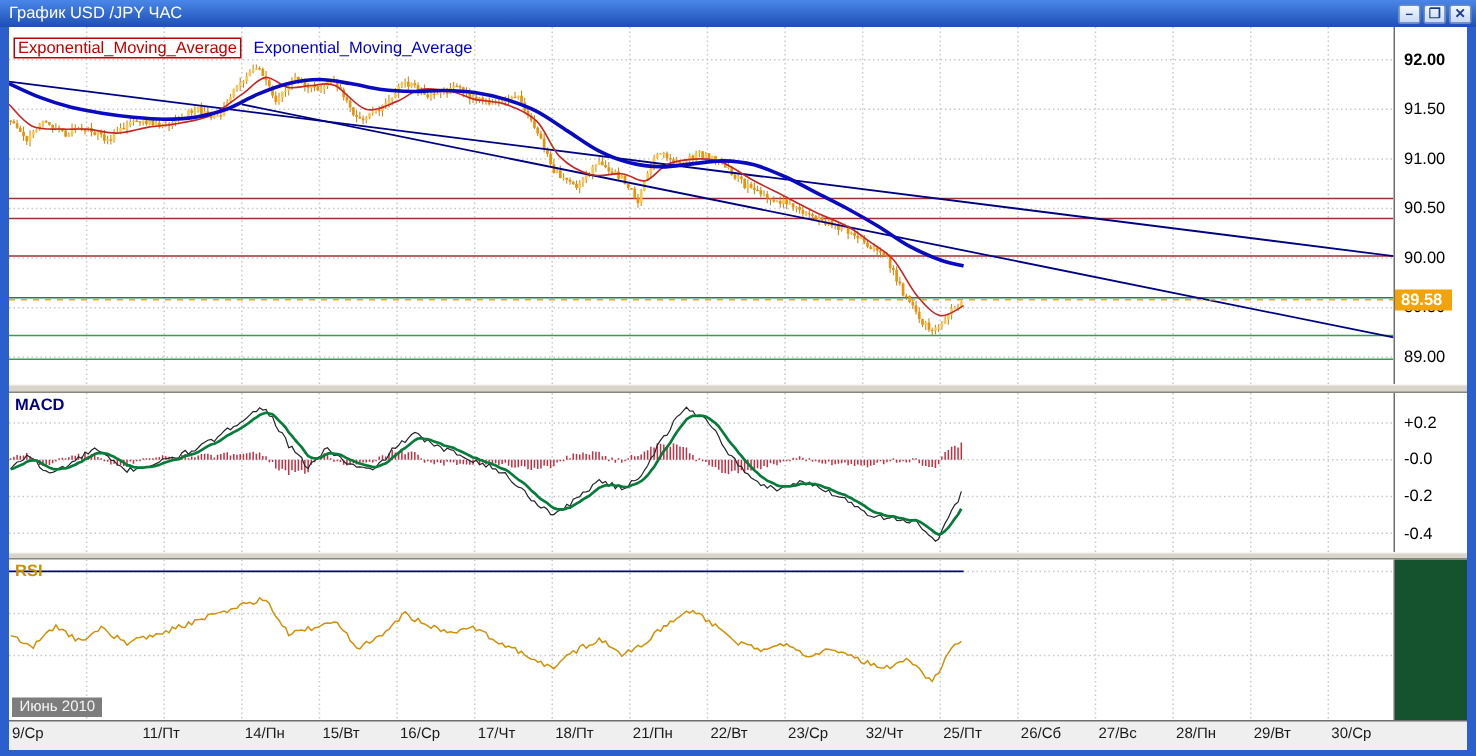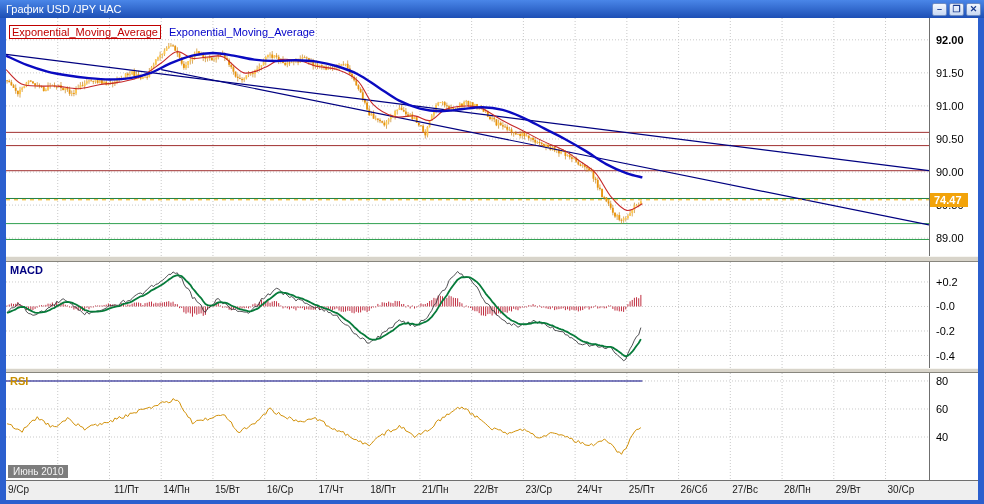--- a/index.html
+++ b/index.html
@@ -695,21 +695,21 @@
             <path d="M0 51.56666666666682C2.5868834080717487 53.99074074074088,9.485239162929744 63.35648148148158,15.521300448430491 66.11111111111121C21.557361733931238 68.86574074074085,30.180306427503734 67.76388888888906,36.21636771300448 68.09444444444462C42.25242899850523 68.42500000000018,45.70160687593423 67.65370370370397,51.737668161434975 68.09444444444462C57.77372944693572 68.53518518518527,65.53437967115096 70.95925925925886,72.43273542600896 70.73888888888854C79.33109118086696 70.51851851851822,86.22944693572495 67.87407407407446,93.12780269058295 66.77222222222267C100.02615844544096 65.67037037037088,106.92451420029896 65.45000000000007,113.82286995515696 64.1277777777778C120.72122571001496 62.80555555555552,127.61958146487297 62.03425925925946,134.51793721973095 58.83888888888902C141.41629297458894 55.643518518518576,149.17694319880417 49.14259259259213,155.21300448430492 44.95555555555514C161.24906576980567 40.76851851851814,165.56053811659189 34.48796296296327,170.7343049327354 33.71666666666705C175.9080717488789 32.94537037037083,181.0818385650224 39.44629629629634,186.2556053811659 40.327777777777804C191.42937219730942 41.20925925925927,196.6031390134529 39.22592592592616,201.7769058295964 39.00555555555584C206.95067264573987 38.78518518518551,211.26214499252615 36.36111111111144,217.2982062780269 39.00555555555584C223.33426756352765 41.65000000000023,231.09491778774287 53.10925925925927,237.99327354260086 54.8722222222222C244.89162929745885 56.63518518518513,252.65227952167413 51.78703703703715,258.6883408071749 49.583333333333414C264.72440209267563 47.379629629629676,268.1735799701046 42.75185185185171,274.20964125560533 41.649999999999764C280.2457025411061 40.54814814814782,288.86864723467863 41.87037037036978,294.9047085201794 42.972222222221724C300.94076980568013 44.07407407407367,304.3899476831091 46.82870370370393,310.42600896860984 48.26111111111145C316.4620702541106 49.693518518518964,324.22272047832587 49.14259259259275,331.1210762331839 51.56666666666682C338.0194319880419 53.99074074074089,345.78008221225707 56.96574074074101,351.8161434977578 62.80555555555585C357.85220478325857 68.64537037037069,361.3013826606876 80.65555555555592,367.33744394618833 86.60555555555584C373.3735052316891 92.55555555555576,381.1341554559043 96.6324074074072,388.0325112107623 98.50555555555538C394.93086696562034 100.37870370370355,402.69151718983557 97.18333333333372,408.7275784753363 97.84444444444486C414.76363976083707 98.505555555556,419.0751121076233 103.57407407407415,424.24887892376677 102.4722222222222C429.42264573991025 101.37037037037025,433.7341180866965 93.65740740740725,439.7701793721973 91.23333333333318C445.806240657698 88.80925925925911,454.4291853512705 88.0379629629629,460.46524663677127 87.9277777777778C466.501307922272 87.81759259259272,469.95048579970097 88.1481481481486,475.9865470852017 90.57222222222266C482.02260837070247 92.99629629629673,489.7832585949177 98.72592592592602,496.6816143497757 102.4722222222222C503.57997010463373 106.21851851851838,510.47832585949175 109.52407407407375,517.3766816143498 113.04999999999977C524.2750373692078 116.57592592592579,531.1733931240658 120.32222222222258,538.0717488789238 123.62777777777826C544.9701046337818 126.93333333333395,552.730754857997 129.57777777777835,558.7668161434977 132.8833333333339C564.8028774289985 136.18888888888944,569.1143497757847 139.71481481481527,574.2881165919282 143.46111111111145C579.4618834080717 147.20740740740763,584.6356502242153 149.41111111111104,589.8094170403588 155.36111111111097C594.9831838565023 161.3111111111109,600.1569506726457 172.9907407407406,605.3307174887892 179.16111111111098C610.5044843049327 185.33148148148138,615.6782511210762 191.28148148148148,620.8520179372197 192.3833333333334C626.0257847533632 193.48518518518534,633.7864349775784 186.87407407407446,636.3733183856502 185.77222222222267" fill="none" stroke="#C62828" stroke-width="1.1"></path>
             <path d="M0 37.68333333333294C3.449177877428999 39.22592592592554,13.796711509715994 44.294444444444,20.695067264573993 46.93888888888855C27.59342301943199 49.5833333333331,34.49177877428999 51.787037037037145,41.390134529147986 53.55000000000023C48.28849028400598 55.31296296296332,55.18684603886397 56.414814814815266,62.085201793721964 57.51666666666706C68.98355754857997 58.61851851851885,75.88191330343797 59.49999999999999,82.78026905829597 60.161111111110976C89.67862481315397 60.82222222222196,96.57698056801196 61.48333333333294,103.47533632286995 61.48333333333294C110.37369207772794 61.48333333333294,117.27204783258594 61.26296296296277,124.17040358744393 60.161111111110976C131.06875934230192 59.059259259259186,137.96711509715993 57.40648148148151,144.86547085201792 54.8722222222222C151.7638266068759 52.33796296296289,158.66218236173395 47.820370370370014,165.56053811659194 44.95555555555514C172.45889387144993 42.09074074074026,179.35724962630792 39.336111111110625,186.2556053811659 37.68333333333294C193.1539611360239 36.03055555555525,200.0523168908819 35.03888888888902,206.9506726457399 35.03888888888902C213.8490284005979 35.03888888888902,220.74738415545593 36.58148148148115,227.64573991031392 37.68333333333294C234.5440956651719 38.78518518518473,241.44245142002987 40.7685185185183,248.34080717488786 41.649999999999764C255.23916292974585 42.53148148148123,262.1375186846039 42.86203703703648,269.0358744394619 42.972222222221724C275.9342301943199 43.08240740740697,282.8325859491779 42.20092592592597,289.73094170403584 42.31111111111122C296.6292974588938 42.42129629629646,303.5276532137518 42.641666666666474,310.42600896860984 43.63333333333318C317.32436472346785 44.62499999999988,324.22272047832587 46.16759259259295,331.1210762331839 48.26111111111145C338.0194319880419 50.35462962962994,344.9177877428998 52.668518518518304,351.8161434977578 56.19444444444416C358.71449925261584 59.72037037037001,365.6128550074738 65.00925925925911,372.5112107623318 69.41666666666659C379.40956651718983 73.82407407407406,386.3079222720478 79.112962962963,393.2062780269058 82.63888888888901C400.1046337817638 86.16481481481503,407.0029895366218 88.80925925925973,413.9013452914798 90.57222222222266C420.7997010463378 92.3351851851856,427.6980568011958 93.1064814814815,434.5964125560538 93.21666666666658C441.4947683109118 93.32685185185167,448.3931240657698 91.89444444444432,455.29147982062784 91.23333333333318C462.18983557548586 90.57222222222204,469.08819133034376 89.13981481481451,475.9865470852017 89.24999999999976C482.8849028400597 89.360185185185,489.7832585949177 90.13148148148154,496.6816143497757 91.89444444444463C503.57997010463373 93.65740740740772,510.47832585949175 96.74259259259307,517.3766816143498 99.82777777777827C524.2750373692078 102.91296296296346,531.1733931240658 106.87962962962997,538.0717488789238 110.40555555555584C544.9701046337818 113.9314814814817,551.8684603886397 117.23703703703706,558.7668161434977 120.9833333333334C565.6651718983558 124.72962962962976,572.5635276532137 128.6962962962969,579.4618834080717 132.8833333333339C586.3602391629297 137.07037037037088,593.2585949177877 142.3592592592592,600.1569506726457 146.10555555555538C607.0553064275038 149.85185185185156,614.8159566517189 153.15740740740725,620.8520179372197 155.36111111111097C626.8880792227204 157.5648148148147,633.7864349775784 158.66666666666666,636.3733183856502 159.32777777777778" fill="none" stroke="#0A0AC0" stroke-width="2.4" stroke-linejoin="round"></path>
             <line x1="0" y1="181.80555555555583" x2="923" y2="181.80555555555583" stroke="#EDAE0B" stroke-width="1" stroke-dasharray="4,4"></line>
           </svg>
         <div class="ema-labels">
           <span class="ema-red">Exponential_Moving_Average</span>
           <span class="ema-blue">Exponential_Moving_Average</span>
         </div>
       </div>
       <div class="scale" id="scale-main">
-        <div class="price-badge" id="price-badge" style="top: 174.806px;">74.47</div>
+        <div class="price-badge" id="price-badge" style="top: 174.806px;">89.58</div>
       <div class="tick" style="top: 15.8167px; font-weight: bold;">92.00</div>
           <div class="tick" style="top: 48.8722px;">91.50</div>
           <div class="tick" style="top: 81.9278px;">91.00</div>
           <div class="tick" style="top: 114.983px;">90.50</div>
           <div class="tick" style="top: 148.039px;">90.00</div>
           <div class="tick" style="top: 181.094px;">89.50</div>
           <div class="tick" style="top: 214.15px;">89.00</div>
         </div>
     </div>
 
@@ -1076,42 +1076,37 @@
               <line x1="879.5403587443946" y1="0" x2="879.5403587443946" y2="107" stroke="#C9C9C9" stroke-width="1" stroke-dasharray="1,2"></line>
               <line x1="0" y1="7.982984293193721" x2="923" y2="7.982984293193721" stroke="#C9C9C9" stroke-width="1" stroke-dasharray="1,2"></line>
               <line x1="0" y1="35.9934554973822" x2="923" y2="35.9934554973822" stroke="#C9C9C9" stroke-width="1" stroke-dasharray="1,2"></line>
               <line x1="0" y1="64.00392670157068" x2="923" y2="64.00392670157068" stroke="#C9C9C9" stroke-width="1" stroke-dasharray="1,2"></line>
             </g>
             <line x1="0" y1="7.982984293193721" x2="636.3733183856502" y2="7.982984293193721" stroke="#000080" stroke-width="1.2"></line>
             <polyline points="1.077868086696562,50.76008823281438 3.233604260089686,51.31545341723167 5.38934043348281,51.70524106167232 7.545076606875934,55.13244567423945 9.700812780269057,56.07778808673605 11.85654895366218,56.04874652764459 14.012285127055305,57.33259108320225 16.16802130044843,59.25687575577754 18.323757473841553,54.61801535345399 20.479493647234676,54.05279469277816 22.635229820627803,51.56597475071858 24.790965994020926,48.91489071217795 26.946702167414053,47.10264293057126 29.102438340807172,47.44395242451083 31.258174514200295,43.702323389605034 33.41391068759342,46.995525916552 35.569646860986545,46.497428204518464 37.72538303437967,47.71511477879713 39.8811192077728,51.44213222469561 42.036855381165914,50.21938446856793 44.19259155455904,54.238655599279646 46.34832772795217,52.56491480265827 48.50406390134529,53.588811586150186 50.65980007473841,53.636316527030836 52.81553624813154,52.02403938044456 54.97127242152466,49.75565799442546 57.12700859491779,48.080752504601044 59.282744768310906,47.900756267262885 61.438480941704036,44.612317524651665 63.59421711509716,45.869544569847804 65.74995328849027,48.24592726712303 67.9056894618834,50.875295469973175 70.06142563527654,52.62217892463663 72.21716180866964,50.650393212075215 74.37289798206278,53.43538855386485 76.5286341554559,54.00592469711527 78.68437032884903,57.10014380335956 80.84010650224215,55.1510570050511 82.99584267563527,53.72471692991958 85.1515788490284,52.167354103888265 87.30731502242152,52.01528800765897 89.46305119581464,51.19297152268233 91.61878736920777,53.02818927096843 93.77452354260089,50.454494638772594 95.93025971599403,51.49806049062356 98.08599588938714,49.438886738998896 100.24173206278026,49.617791995589 102.3974682361734,49.659569345096266 104.55320440956652,47.48205723893588 106.70894058295964,48.84272164092045 108.86467675635275,45.05508248555436 111.02041292974589,46.19440337524316 113.17614910313901,43.52889726037058 115.33188527653212,45.117707374054454 117.48762144992526,45.28811200855 119.64335762331838,41.682982704413845 121.79909379671149,43.5455110953803 123.95482997010464,40.228268128913825 126.11056614349775,40.238367422249816 128.26630231689086,39.69676281939027 130.422038490284,40.04671507120989 132.57777466367713,36.85554250897364 134.73351083707024,36.197389709489364 136.88924701046338,36.32265884681816 139.0449831838565,35.76091433955108 141.20071935724962,35.07416990790833 143.35645553064276,34.30198931981284 145.51219170403587,35.437967230082506 147.66792787742898,33.10105420762732 149.82366405082212,32.5995305594764 151.97940022421523,32.48108751314692 154.13513639760836,29.90767397949956 156.2908725710015,28.772739301684744 158.4466087443946,29.316885776923243 160.60234491778772,28.505196467381655 162.75808109118086,29.80662095452228 164.913817264574,28.999682539329186 167.0695534379671,25.605511931930653 169.22528961136024,27.339804329323442 171.38102578475335,27.365087660507598 173.53676195814646,29.278919374641625 175.69249813153962,34.372981423549845 177.84823430493273,38.058750687495376 180.00397047832584,40.42961429448334 182.15970665171898,44.26549554033054 184.3154428251121,45.21497112722807 186.47117899850522,50.830504225075316 188.62691517189836,49.534456710363855 190.78265134529147,47.36614853852058 192.93838751868458,47.294543750049186 195.09412369207772,47.06350729264559 197.24985986547085,47.600757182321594 199.40559603886396,44.8206650718594 201.5613322122571,47.253552070372486 203.7170683856502,45.62785852495435 205.87280455904332,45.20395325398317 208.02854073243645,44.11176029190521 210.1842769058296,42.69398328845563 212.34001307922273,42.29555372420184 214.4957492526158,42.50225208037153 216.65148542600895,41.75807546892603 218.80722159940208,41.984629068340595 220.9629577727952,45.42414048541884 223.11869394618833,47.6691431029089 225.27443011958147,49.00006084430867 227.43016629297458,54.155484012422136 229.5859024663677,56.237721446136014 231.74163863976085,59.05268484136651 233.89737481315393,59.61745894335522 236.05311098654707,56.8331929948187 238.2088471599402,54.5770202746548 240.36458333333331,55.735835908926965 242.52031950672645,54.31987413235316 244.6760556801196,51.77496172963615 246.83179185351267,50.86184318487843 248.9875280269058,50.83960326519419 251.14326420029894,47.79054858425883 253.29900037369205,46.6931980624904 255.4547365470852,43.66819110422932 257.61047272047836,41.12213179819172 259.7662088938714,41.13154945956771 261.9219450672646,36.646957465509026 264.0776812406577,34.8607811115822 266.2334174140508,36.771718256000995 268.38915358744396,40.151525861126515 270.54488976083707,41.32604079427712 272.7006259342302,39.32306647767275 274.8563621076233,42.34863336311827 277.01209828101645,42.97613391221866 279.16783445440956,44.2377473971858 281.32357062780267,45.9108324240386 283.47930680119583,43.89833520035512 285.6350429745889,45.34539061091819 287.79077914798205,48.04672442215278 289.94651532137516,46.743773686879166 292.10225149476827,48.74269561238938 294.25798766816143,48.13335585716444 296.41372384155454,48.62667195567567 298.56946001494765,49.02915747076817 300.7251961883408,46.791667108062576 302.8809323617339,46.07791261328967 305.03666853512703,46.3018753801995 307.19240470852014,45.413667814615124 309.3481408819133,44.49334127872925 311.5038770553064,47.62937211044933 313.6596132286995,46.75559101873309 315.8153494020927,47.769940423104686 317.97108557548574,48.504573145653126 320.1268217488789,52.845101054125166 322.282557922272,53.13175848876245 324.4382940956651,54.79884617332853 326.5940302690583,56.27167569037652 328.7497664424514,55.76507575162136 330.9055026158445,58.34931423462887 333.0612387892377,57.754919493527055 335.2169749626308,58.8057295433394 337.3727111360239,58.628151737761 339.528447309417,62.404270759896455 341.68418348281017,61.17899847694189 343.8399196562033,63.7721404296431 345.9956558295964,65.28955555236071 348.15139200298955,66.45869532207018 350.3071281763826,66.59063363159449 352.46286434977577,68.44373265729854 354.6186005231689,67.90075795540471 356.774336696562,71.10022774207943 358.93007286995515,69.84553995330852 361.08580904334826,71.0834735796056 363.2415452167414,72.77479886060591 365.39728139013454,70.73420193731069 367.55301756352765,68.02119859742673 369.70875373692076,65.94432448686992 371.86448991031386,63.63991175495035 374.02022608370703,62.878790935315685 376.17596225710014,60.81047925887979 378.33169843049325,62.36183511041267 380.4874346038864,57.94526468537767 382.64317077727947,56.70600277511789 384.79890695067263,59.116014317906796 386.95464312406574,57.12988586190955 389.11037929745885,56.80128309037496 391.266115470852,55.53302936854281 393.4218516442451,52.298217966961104 395.57758781763823,55.294517271409966 397.7333239910314,54.30408636275493 399.8890601644245,57.95961531546434 402.0447963378176,58.83296308057991 404.2005325112107,59.98387945562468 406.3562686846039,61.467646527854036 408.512004857997,64.50160028698623 410.6677410313901,62.731487272373116 412.8234772047833,60.3541309140384 414.9792133781764,61.52442656332799 417.1349495515695,59.016587383482545 419.2906857249626,57.260554426214796 421.44642189835577,58.26501102021216 423.6021580717489,56.81779769882289 425.7578942451419,55.23751426359765 427.91363041853515,53.124543640266516 430.0693665919282,48.861501456966664 432.2251027653213,46.74295562716842 434.38083893871453,47.88057283391103 436.5365751121076,44.19972972722844 438.6923112855007,44.24526351371287 440.84804745889386,41.10986765879725 443.00378363228697,41.47644219530992 445.1595198056801,39.36084489414575 447.31525597907324,37.944625424231106 449.47099215246635,36.14333317104938 451.62672832585946,34.39993392256759 453.7824644992526,35.6672508993282 455.93820067264573,34.02976477834906 458.0939368460388,36.120143717979545 460.249673019432,35.78577237200908 462.40540919282506,37.30948612064587 464.56114536621817,41.32844250111839 466.7168815396114,40.53679920701054 468.87261771300444,44.29041130434911 471.02835388639755,42.936774540727775 473.1840900597907,45.65190609146302 475.3398262331838,47.14444480938748 477.49556240657694,48.94331050652976 479.6512985799701,50.764588599325435 481.8070347533632,52.83266823577274 483.9627709267563,54.78731514457564 486.1185071001495,56.99485409522324 488.2742432735426,54.984103645534496 490.42997944693565,55.79296987875801 492.58571562032887,56.84353772376491 494.7414517937219,56.829668682626696 496.89718796711503,59.43720836596565 499.05292414050825,59.26311496069808 501.2086603139013,61.35074275108601 503.3643964872944,59.65996927686 505.5201326606876,59.7950229413364 507.6758688340807,58.815839015673326 509.8316050074738,57.88889147712874 511.98734118086696,57.310128561235196 514.1430773542601,56.041431076045306 516.2988135276531,57.588225774178966 518.4545497010463,56.16599009865304 520.6102858744395,58.00612302098474 522.7660220478325,58.64522919479436 524.9217582212257,60.337845890247436 527.0774943946188,60.801658118105884 529.2332305680119,63.61637733251493 531.388966741405,64.70487422714446 533.5447029147982,64.90874770145729 535.7004390881913,64.32817103641737 537.8561752615844,62.71715728423705 540.0119114349776,63.20634136016581 542.1676476083707,61.23143196627254 544.3233837817638,59.64172988780094 546.4791199551569,59.80323276038864 548.63485612855,60.31451697006291 550.7905923019432,60.736405364925474 552.9463284753363,62.09299830155064 555.1020646487294,61.744246179062216 557.2578008221226,62.30626100415194 559.4135369955156,63.855201107356585 561.5692731689088,63.48541803469589 563.725009342302,65.5522177762376 565.880745515695,65.17756591470307 568.0364816890881,68.69372248736246 570.1922178624814,69.55442415788993 572.3479540358744,67.4910786971334 574.5036902092675,70.57736722754564 576.6594263826607,69.32940280209047 578.8151625560538,71.80049201349377 580.9708987294468,72.23589714356866 583.12663490284,72.49493910058322 585.2823710762332,70.69663680703717 587.4381072496262,72.67723849530516 589.5938434230194,70.925497584606 591.7495795964126,69.0280590999683 593.9053157698056,68.1774076085289 596.0610519431988,68.16126922206611 598.2167881165919,65.99265805810887 600.372524289985,67.58837671255164 602.5282604633782,70.03902925982707 604.6839966367713,70.57732181562831 606.8397328101644,72.51180066647058 608.9954689835575,75.49924210275061 611.1512051569506,79.18604167371466 613.3069413303438,78.83323280704491 615.4626775037369,81.34263021852222 617.61841367713,77.10009215426687 619.7741498505231,75.92636056389705 621.9298860239163,71.6798705135217 624.0856221973094,65.66821123722326 626.2413583707025,62.22740815820118 628.3970945440957,58.97717234395366 630.5528307174887,56.48769419018244 632.7085668908818,56.2006117871792 634.8643030642751,54.614189046634166" fill="none" stroke="#D29007" stroke-width="1"></polyline>
           </svg>
         <span class="ind-label" id="rsi-label">RSI</span>
       </div>
-      <div class="scale" id="scale-rsi">
-          <div class="tick" style="top: 1.98298px;">80</div>
-          <div class="tick" style="top: 29.9935px;">60</div>
-          <div class="tick" style="top: 58.0039px;">40</div>
-        </div>
     </div>
 
     <div class="row row-axis">
       <div class="axis-plot" id="axis-labels">
         <span class="month-chip">Июнь 2010</span>
       <div class="dlabel" style="left: 2px;">9/Ср</div>
           <div class="dlabel" style="left: 53.7377px; margin-top: 28px;">10/Чт</div>
-          <div class="dlabel" style="left: 108px; text-align: center;">11/Пт</div>
+          <div class="dlabel" style="left: 89px; text-align: center;">11/Пт</div>
           <div class="dlabel" style="left: 157.213px;">14/Пн</div>
           <div class="dlabel" style="left: 208.951px;">15/Вт</div>
           <div class="dlabel" style="left: 260.688px;">16/Ср</div>
           <div class="dlabel" style="left: 312.426px;">17/Чт</div>
           <div class="dlabel" style="left: 364.164px;">18/Пт</div>
           <div class="dlabel" style="left: 415.901px;">21/Пн</div>
           <div class="dlabel" style="left: 467.639px;">22/Вт</div>
           <div class="dlabel" style="left: 519.377px;">23/Ср</div>
-          <div class="dlabel" style="left: 571.114px;">24/Чт</div>
+          <div class="dlabel" style="left: 571.114px;">32/Чт</div>
           <div class="dlabel" style="left: 622.852px;">25/Пт</div>
           <div class="dlabel" style="left: 674.59px;">26/Сб</div>
           <div class="dlabel" style="left: 726.327px;">27/Вс</div>
           <div class="dlabel" style="left: 778.065px;">28/Пн</div>
           <div class="dlabel" style="left: 829.803px;">29/Вт</div>
           <div class="dlabel" style="left: 881.54px;">30/Ср</div>
         </div>
       <div class="axis-corner"></div>
     </div>
 

